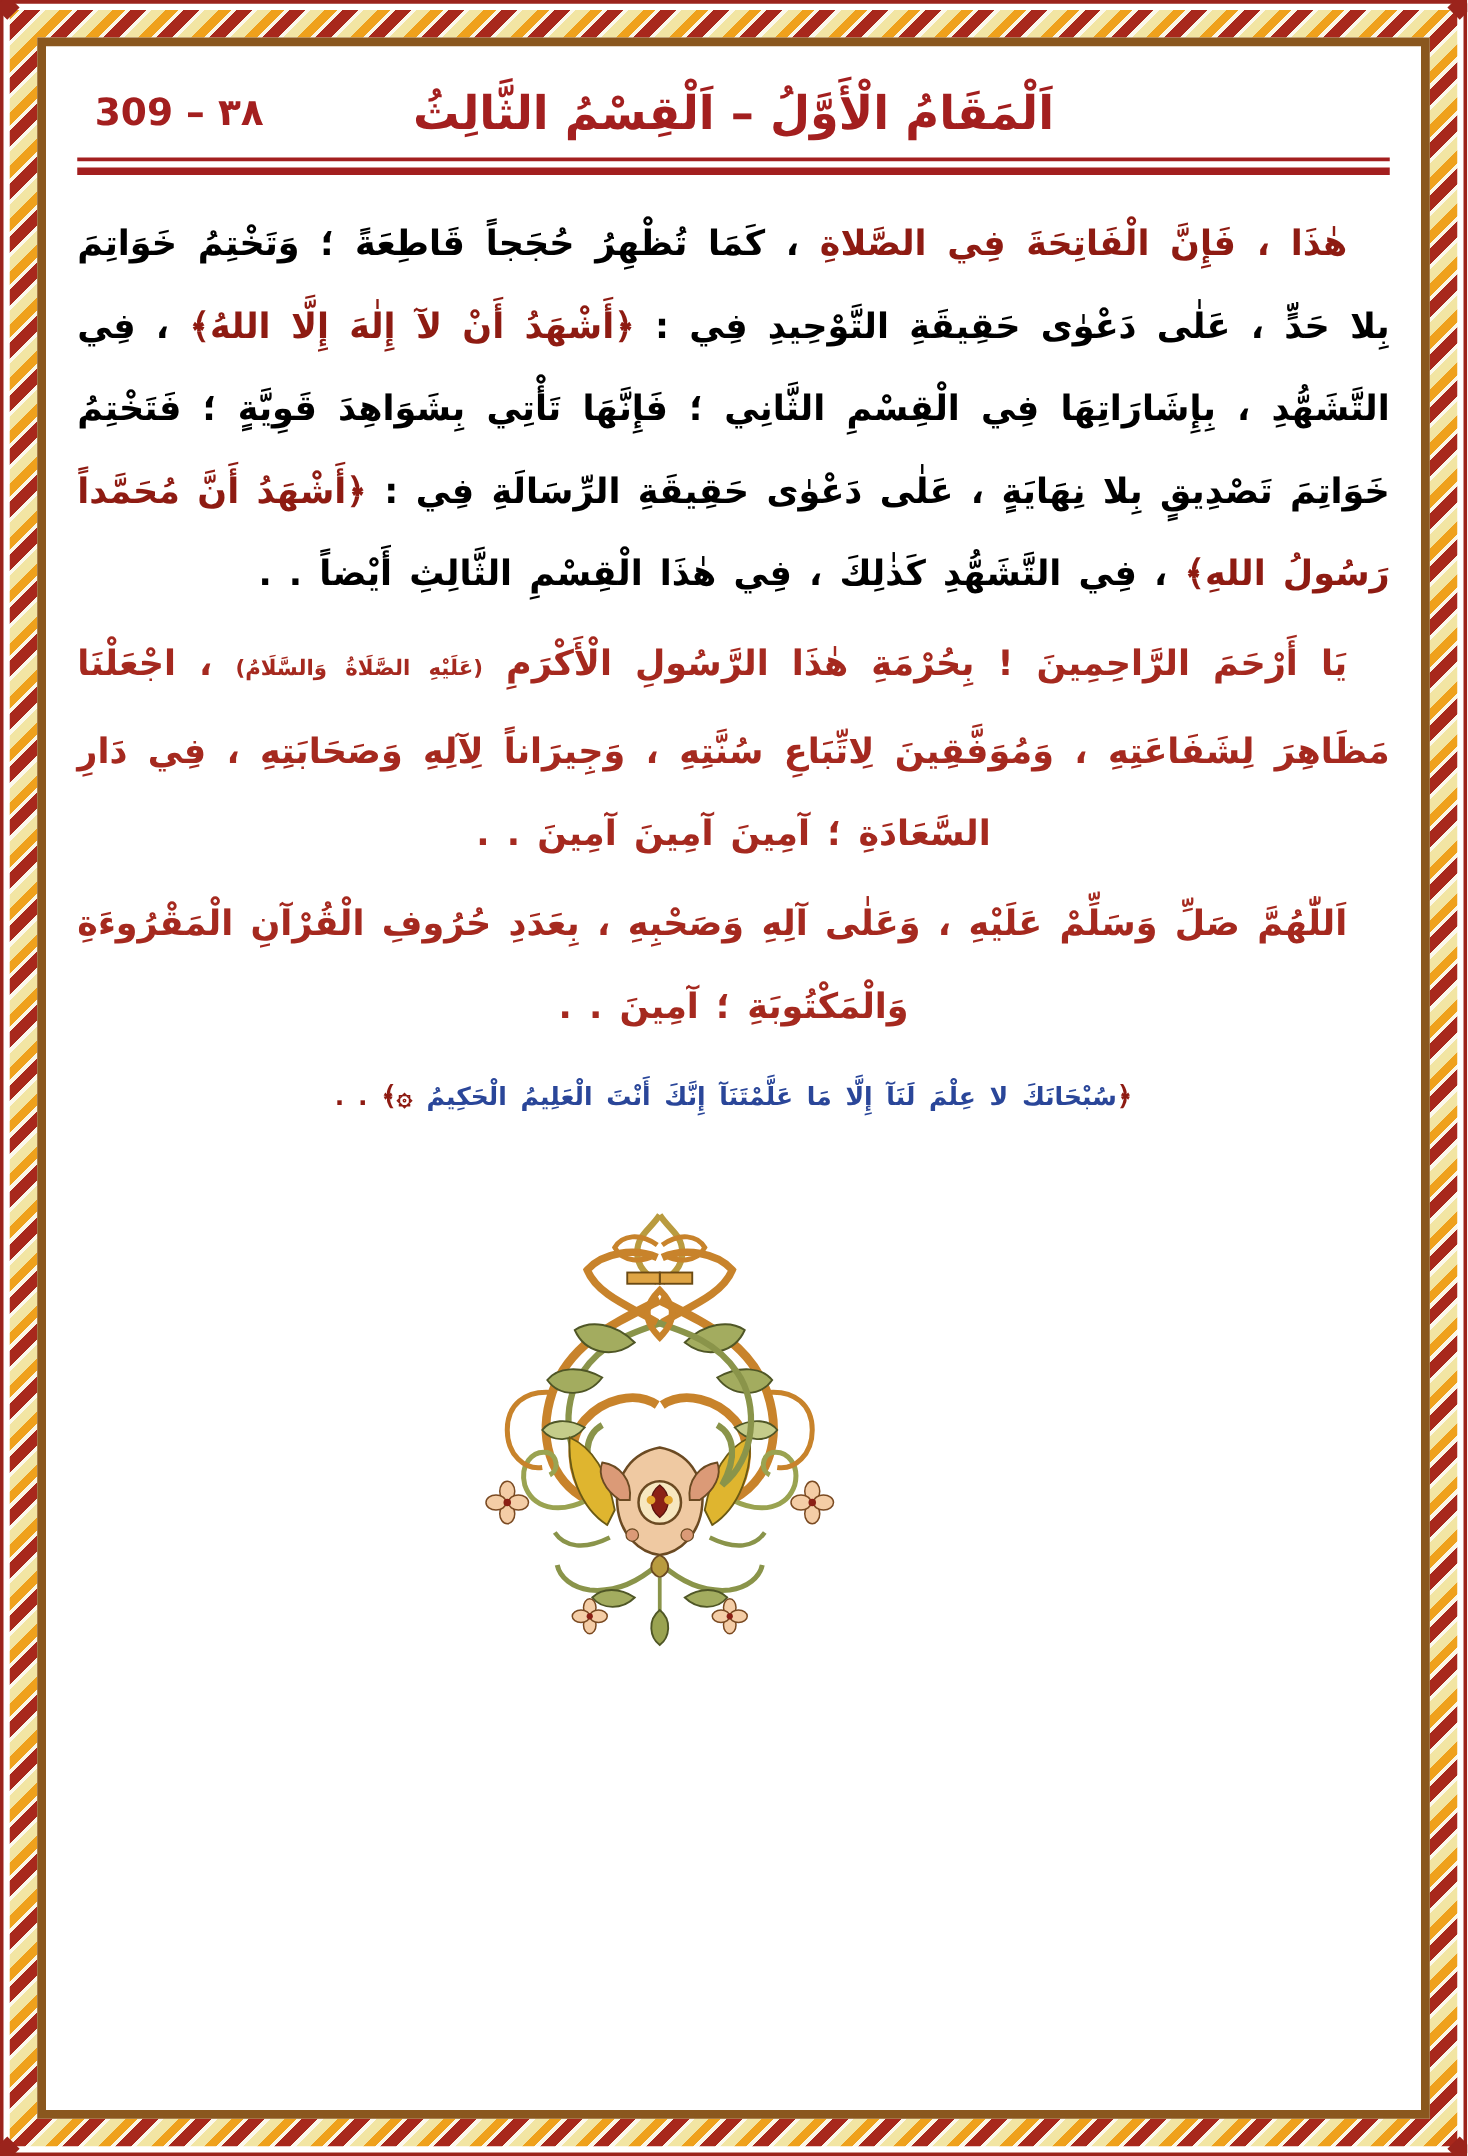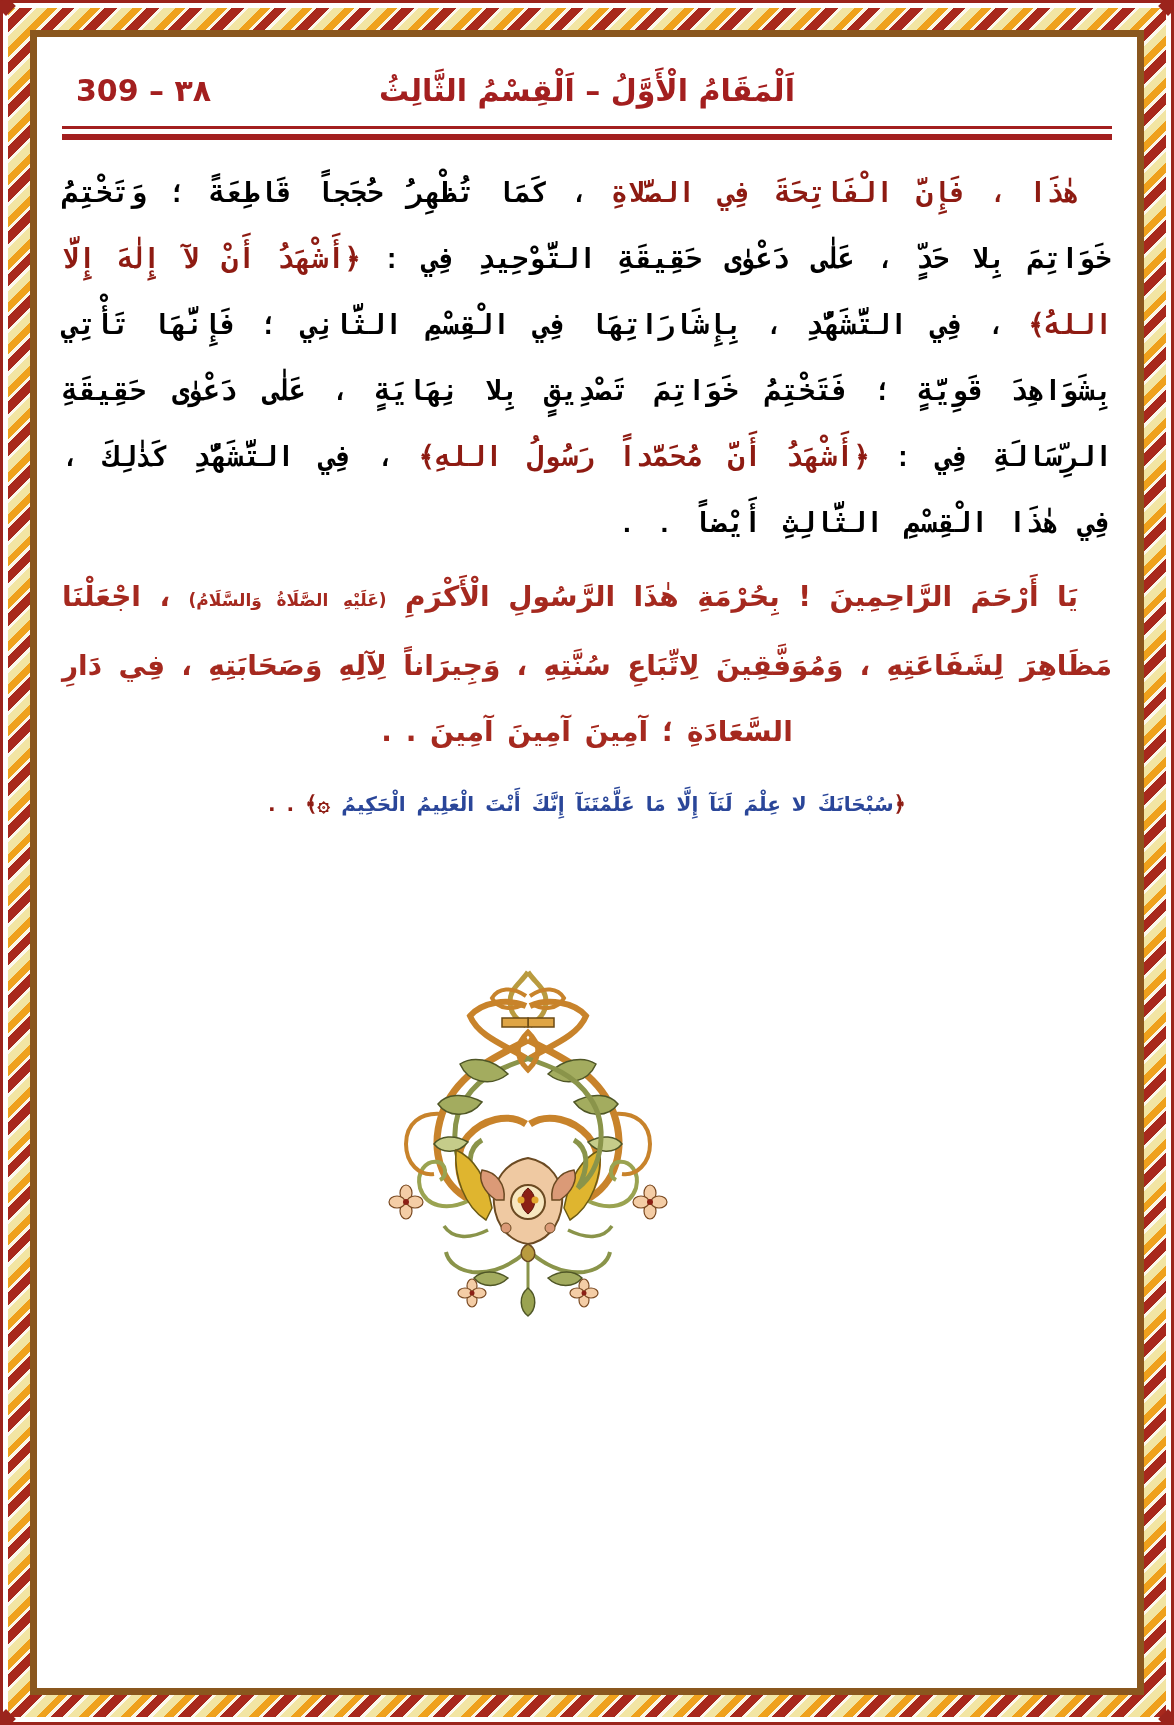--- a/index.html
+++ b/index.html
@@ -48,42 +48,42 @@
     padding:0 26px;
     box-sizing:border-box;
     direction:rtl;
   }
   .header{
     position:relative;
     margin-top:26px;height:58px;
   }
   .header-title{
     text-align:center;
-    font-size:30px;font-weight:bold;
+    font-size:37px;font-weight:bold;
     color:var(--header-red);
     line-height:58px;
   }
   .header-pagenum{
     position:absolute;left:14px;top:0;
     font-size:30px;font-weight:bold;
     color:var(--header-red);
     line-height:58px;
   }
   .rule-thin{height:3px;background:var(--header-red);margin-top:6px;}
   .rule-thick{height:6px;background:var(--header-red);margin-top:5px;}
 
   .body-text{
     font-size:28px;font-weight:bold;
     line-height:66px;
     word-spacing:4px;
     text-align:justify;
     color:#000;
   }
   .para{margin:0;}
-  .para-first{margin-top:22px;font-family:Liberation Mono, monospace;}
+  .para-first{margin-top:22px;}
   .para + .para{margin-top:6px;}
   .indent{text-indent:34px;}
   .center-last{text-align:justify;text-align-last:center;}
   .verse-line{
     margin-top:18px;
     text-align:center;
     font-size:20px;font-weight:bold;
     line-height:66px;
   }
   .seg-black{color:#000000;}
@@ -120,20 +120,21 @@
     <div class="header">
       <div class="header-title">اَلْمَقَامُ الْأَوَّلُ – اَلْقِسْمُ الثَّالِثُ</div>
       <div class="header-pagenum">٣٨ – 309</div>
     </div>
     <div class="rule-thin"></div>
     <div class="rule-thick"></div>
 
     <div class="body-text">
       <p class="para para-first indent"><span class="seg-red">هٰذَا ، فَإِنَّ الْفَاتِحَةَ فِي الصَّلاةِ</span><span class="seg-black"> ، كَمَا تُظْهِرُ حُجَجاً قَاطِعَةً ؛ وَتَخْتِمُ خَوَاتِمَ بِلا حَدٍّ ، عَلٰى دَعْوٰى حَقِيقَةِ التَّوْحِيدِ فِي : </span><span class="seg-red">﴿أَشْهَدُ أَنْ لآ إِلٰهَ إِلَّا اللهُ﴾</span><span class="seg-black"> ، فِي التَّشَهُّدِ ، بِإِشَارَاتِهَا فِي الْقِسْمِ الثَّانِي ؛ فَإِنَّهَا تَأْتِي بِشَوَاهِدَ قَوِيَّةٍ ؛ فَتَخْتِمُ خَوَاتِمَ تَصْدِيقٍ بِلا نِهَايَةٍ ، عَلٰى دَعْوٰى حَقِيقَةِ الرِّسَالَةِ فِي : </span><span class="seg-red">﴿أَشْهَدُ أَنَّ مُحَمَّداً رَسُولُ اللهِ﴾</span><span class="seg-black"> ، فِي التَّشَهُّدِ كَذٰلِكَ ، فِي هٰذَا الْقِسْمِ الثَّالِثِ أَيْضاً . .</span></p>
       <p class="para indent center-last"><span class="seg-brick">يَا أَرْحَمَ الرَّاحِمِينَ ! بِحُرْمَةِ هٰذَا الرَّسُولِ الْأَكْرَمِ </span><span class="seg-brick-small">(عَلَيْهِ الصَّلَاةُ وَالسَّلَامُ)</span><span class="seg-brick"> ، اجْعَلْنَا مَظَاهِرَ لِشَفَاعَتِهِ ، وَمُوَفَّقِينَ لِاتِّبَاعِ سُنَّتِهِ ، وَجِيرَاناً لِآلِهِ وَصَحَابَتِهِ ، فِي دَارِ السَّعَادَةِ ؛ آمِينَ آمِينَ آمِينَ . .</span></p>
+      <p class="para indent center-last"><span class="seg-brick">اَللّٰهُمَّ صَلِّ وَسَلِّمْ عَلَيْهِ ، وَعَلٰى آلِهِ وَصَحْبِهِ ، بِعَدَدِ حُرُوفِ الْقُرْآنِ الْمَقْرُوءَةِ وَالْمَكْتُوبَةِ ؛ آمِينَ . .</span></p>
       <p class="para verse-line"><span class="seg-ornate">﴿</span><span class="seg-blue">سُبْحَانَكَ لا عِلْمَ لَنَآ إِلَّا مَا عَلَّمْتَنَآ إِنَّكَ أَنْتَ الْعَلِيمُ الْحَكِيمُ</span><span class="seg-ornate"> ۞﴾</span><span class="seg-reddots"> . .</span></p>
     </div>
 
     <svg class="ornament" viewBox="0 0 300 372" xmlns="http://www.w3.org/2000/svg">
       <defs>
         <g id="halfR">
 
           <path d="M150,10 C158,22 168,26 168,40 C168,52 160,58 152,64" fill="none" stroke="#B99B3F" stroke-width="5"></path>
           <path d="M152,34 C166,24 180,26 186,36 C180,48 164,48 154,42" fill="none" stroke="#C8832B" stroke-width="4"></path>
           <rect x="150" y="56" width="26" height="9" fill="#DFA545" stroke="#6B4A14" stroke-width="1.5"></rect>

